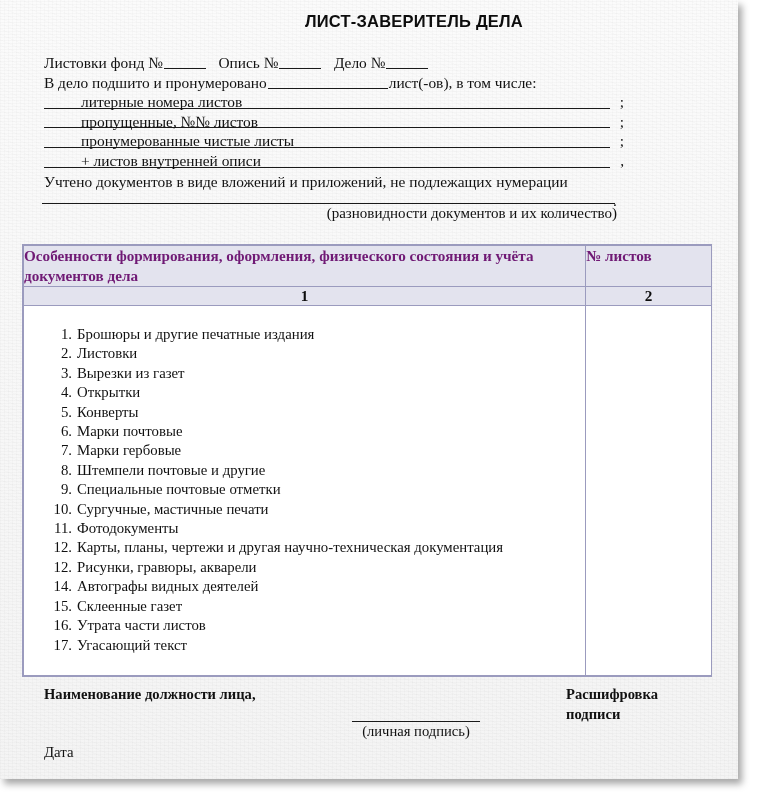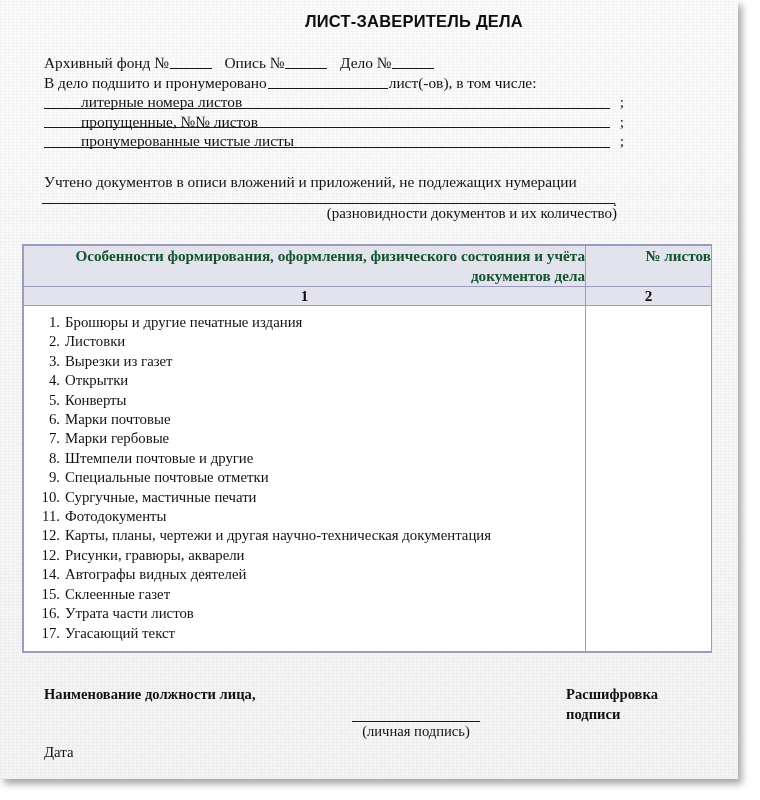--- a/index.html
+++ b/index.html
@@ -145,39 +145,39 @@
     border: 1.4px solid #9b9bbe;
     padding: 0;
     vertical-align: top;
   }
   tr.head-row th {
     background: #e3e3ee;
     font-family: "Liberation Serif", "DejaVu Serif", serif;
     font-weight: bold;
     font-size: 15.2px;
     line-height: 20px;
-    text-align: right;
+    text-align: left;
     padding: 11px 12px 12px 12px;
-    color: #14532d;
+    color: #701a75;
   }
   tr.num-row td {
     background: #e3e3ee;
     font-weight: bold;
     font-size: 15.2px;
     text-align: center;
     padding: 3px 0 4px 0;
     color: #0d0d0d;
   }
   tr.body-row td {
     background: #ffffff;
     padding: 0;
   }
   #items {
     list-style: none;
-    margin: 0;
+    margin: 12px;
     padding: 7px 0 8px 0;
   }
   #items li {
     font-size: 14.8px;
     line-height: 19.4px;
     white-space: nowrap;
     padding-left: 12px;
   }
   #items li .idx {
     display: inline-block;
@@ -231,21 +231,21 @@
 </head>
 <body>
 
 <div id="paper">
 
   <div id="doc-title">ЛИСТ-ЗАВЕРИТЕЛЬ ДЕЛА</div>
 
   <div id="intro">
 
     <div class="ln">
-      <span>Архивный фонд №</span><span class="blank b-short"></span>
+      <span>Листовки фонд №</span><span class="blank b-short"></span>
       &nbsp;
       <span>Опись №</span><span class="blank b-short"></span>
       &nbsp;
       <span>Дело №</span><span class="blank b-short"></span>
     </div>
 
     <div class="ln">
       <span>В дело подшито и пронумеровано</span><span class="blank b-mid"></span><span>лист(-ов), в том числе:</span>
     </div>
 
@@ -260,24 +260,29 @@
       <span class="lead">пропущенные, №№ листов</span>
       <span class="tail">;</span>
     </div>
 
     <div class="rule-row">
       <span class="rule"></span>
       <span class="lead">пронумерованные чистые листы</span>
       <span class="tail">;</span>
     </div>
 
+    <div class="rule-row">
+      <span class="rule"></span>
+      <span class="lead">+ листов внутренней описи</span>
+      <span class="tail">,</span>
+    </div>
 
   </div>
 
-  <div id="wide-note">Учтено документов в описи вложений и приложений, не подлежащих нумерации</div>
+  <div id="wide-note">Учтено документов в виде вложений и приложений, не подлежащих нумерации</div>
   <div id="wide-rule"></div>
   <div id="wide-rule-tail">.</div>
   <div id="caption">(разновидности документов и их количество)</div>
 
   <div id="table-wrap">
     <table>
       <colgroup>
         <col class="c1">
         <col class="c2">
       </colgroup>

